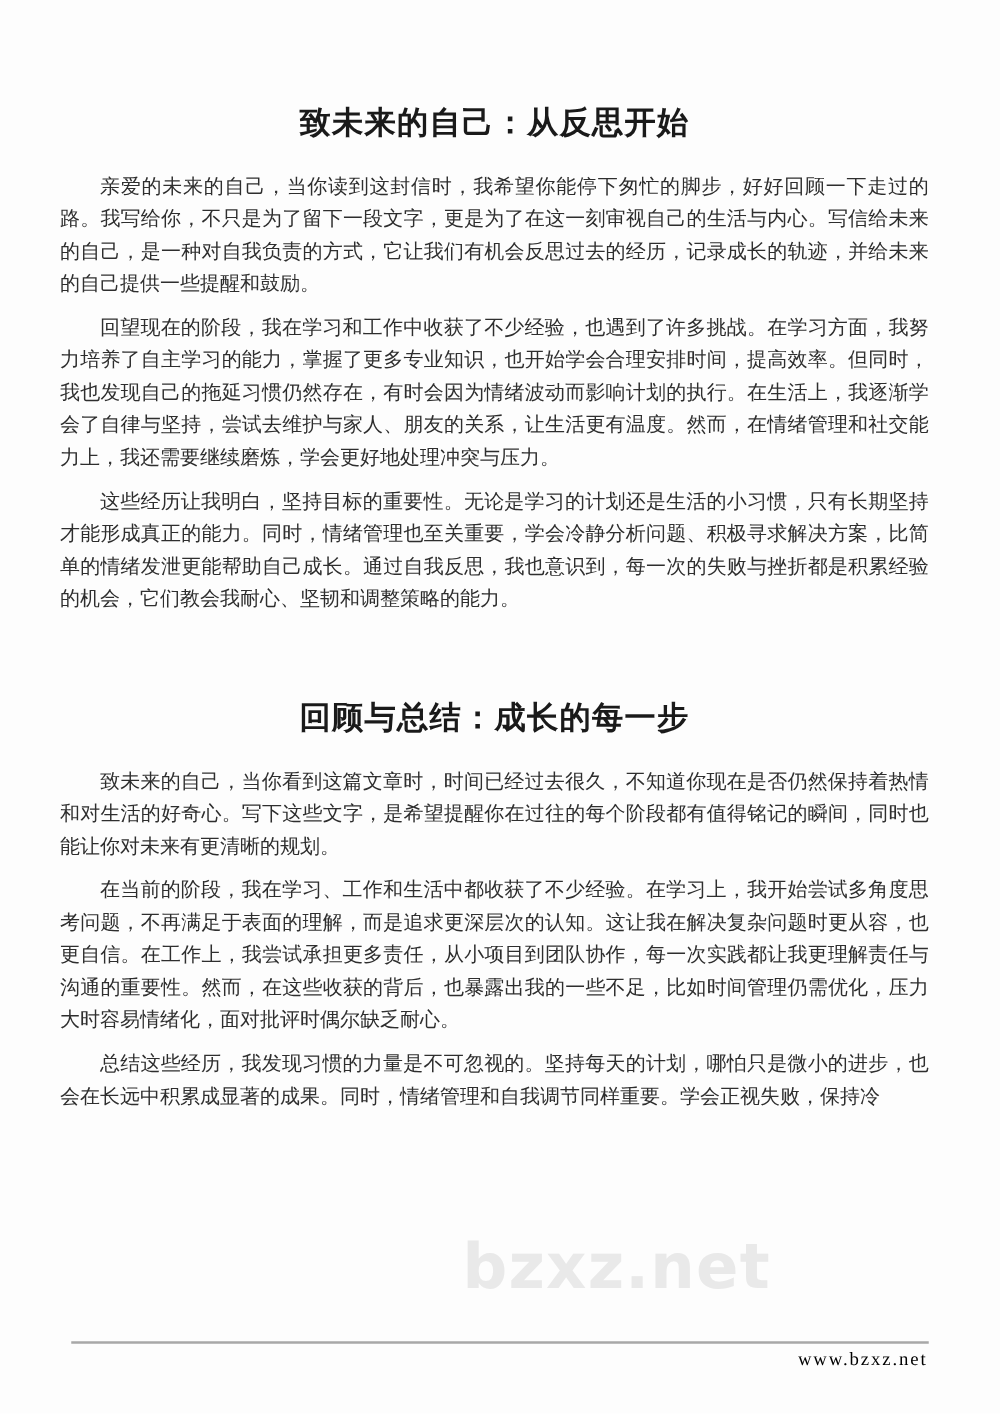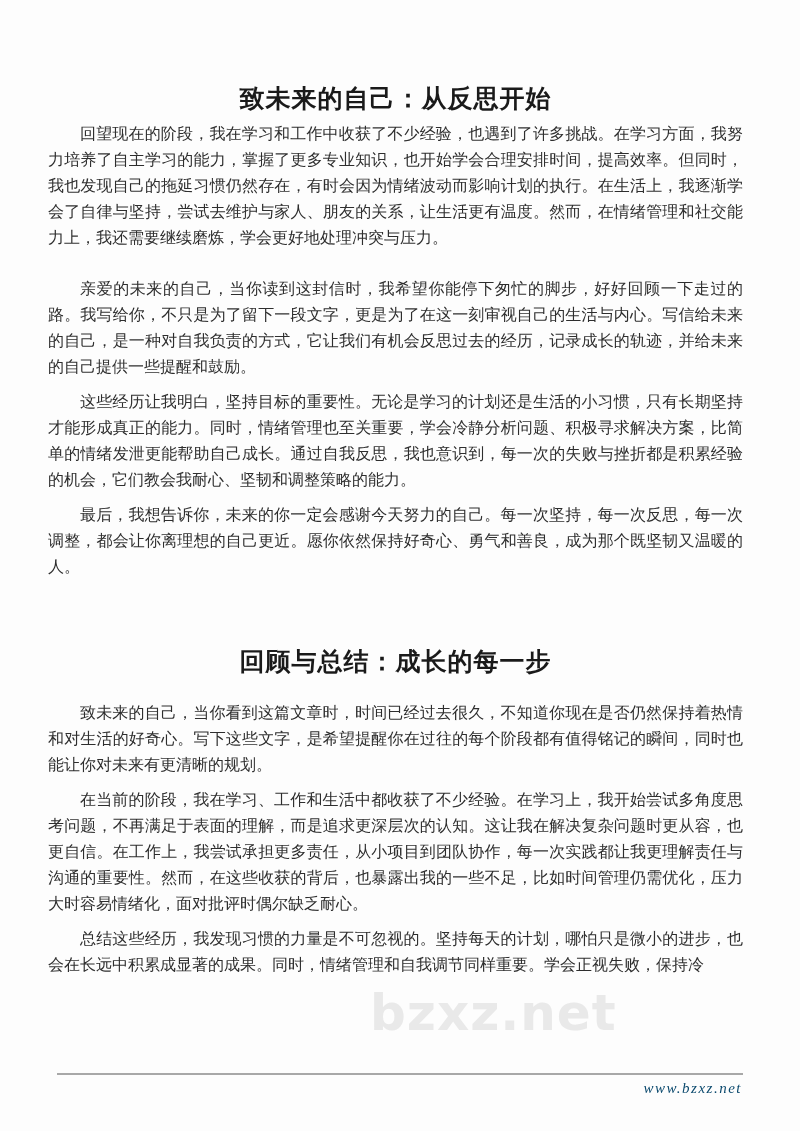--- a/index.html
+++ b/index.html
@@ -64,42 +64,40 @@
     width: 686px;
     height: 2px;
     background: #a8a8a8;
   }
   .footer-url {
     position: absolute;
     z-index: 2;
     right: 58px;
     top: 1080px;
     font-family: "Liberation Serif", "DejaVu Serif", serif;
-    font-style: italic;
     font-size: 15px;
     letter-spacing: 1.5px;
-    color: #0c4a6e;
+    color: #000000;
     white-space: nowrap;
   }
 </style>
 </head>
 <body>
 
 <div class="page">
 
   <div class="watermark">bzxz.net</div>
 
   <div class="content">
 
     <section class="article-1">
       <h1 class="article-title">致未来的自己：从反思开始</h1>
+      <p class="para first">亲爱的未来的自己，当你读到这封信时，我希望你能停下匆忙的脚步，好好回顾一下走过的路。我写给你，不只是为了留下一段文字，更是为了在这一刻审视自己的生活与内心。写信给未来的自己，是一种对自我负责的方式，它让我们有机会反思过去的经历，记录成长的轨迹，并给未来的自己提供一些提醒和鼓励。</p>
       <p class="para">回望现在的阶段，我在学习和工作中收获了不少经验，也遇到了许多挑战。在学习方面，我努力培养了自主学习的能力，掌握了更多专业知识，也开始学会合理安排时间，提高效率。但同时，我也发现自己的拖延习惯仍然存在，有时会因为情绪波动而影响计划的执行。在生活上，我逐渐学会了自律与坚持，尝试去维护与家人、朋友的关系，让生活更有温度。然而，在情绪管理和社交能力上，我还需要继续磨炼，学会更好地处理冲突与压力。</p>
-      <p class="para first">亲爱的未来的自己，当你读到这封信时，我希望你能停下匆忙的脚步，好好回顾一下走过的路。我写给你，不只是为了留下一段文字，更是为了在这一刻审视自己的生活与内心。写信给未来的自己，是一种对自我负责的方式，它让我们有机会反思过去的经历，记录成长的轨迹，并给未来的自己提供一些提醒和鼓励。</p>
       <p class="para">这些经历让我明白，坚持目标的重要性。无论是学习的计划还是生活的小习惯，只有长期坚持才能形成真正的能力。同时，情绪管理也至关重要，学会冷静分析问题、积极寻求解决方案，比简单的情绪发泄更能帮助自己成长。通过自我反思，我也意识到，每一次的失败与挫折都是积累经验的机会，它们教会我耐心、坚韧和调整策略的能力。</p>
-      <p class="para">最后，我想告诉你，未来的你一定会感谢今天努力的自己。每一次坚持，每一次反思，每一次调整，都会让你离理想的自己更近。愿你依然保持好奇心、勇气和善良，成为那个既坚韧又温暖的人。</p>
     </section>
 
     <section class="article-2">
       <h1 class="article-title">回顾与总结：成长的每一步</h1>
       <p class="para first">致未来的自己，当你看到这篇文章时，时间已经过去很久，不知道你现在是否仍然保持着热情和对生活的好奇心。写下这些文字，是希望提醒你在过往的每个阶段都有值得铭记的瞬间，同时也能让你对未来有更清晰的规划。</p>
       <p class="para">在当前的阶段，我在学习、工作和生活中都收获了不少经验。在学习上，我开始尝试多角度思考问题，不再满足于表面的理解，而是追求更深层次的认知。这让我在解决复杂问题时更从容，也更自信。在工作上，我尝试承担更多责任，从小项目到团队协作，每一次实践都让我更理解责任与沟通的重要性。然而，在这些收获的背后，也暴露出我的一些不足，比如时间管理仍需优化，压力大时容易情绪化，面对批评时偶尔缺乏耐心。</p>
       <p class="para">总结这些经历，我发现习惯的力量是不可忽视的。坚持每天的计划，哪怕只是微小的进步，也会在长远中积累成显著的成果。同时，情绪管理和自我调节同样重要。学会正视失败，保持冷</p>
     </section>
 
   </div>

